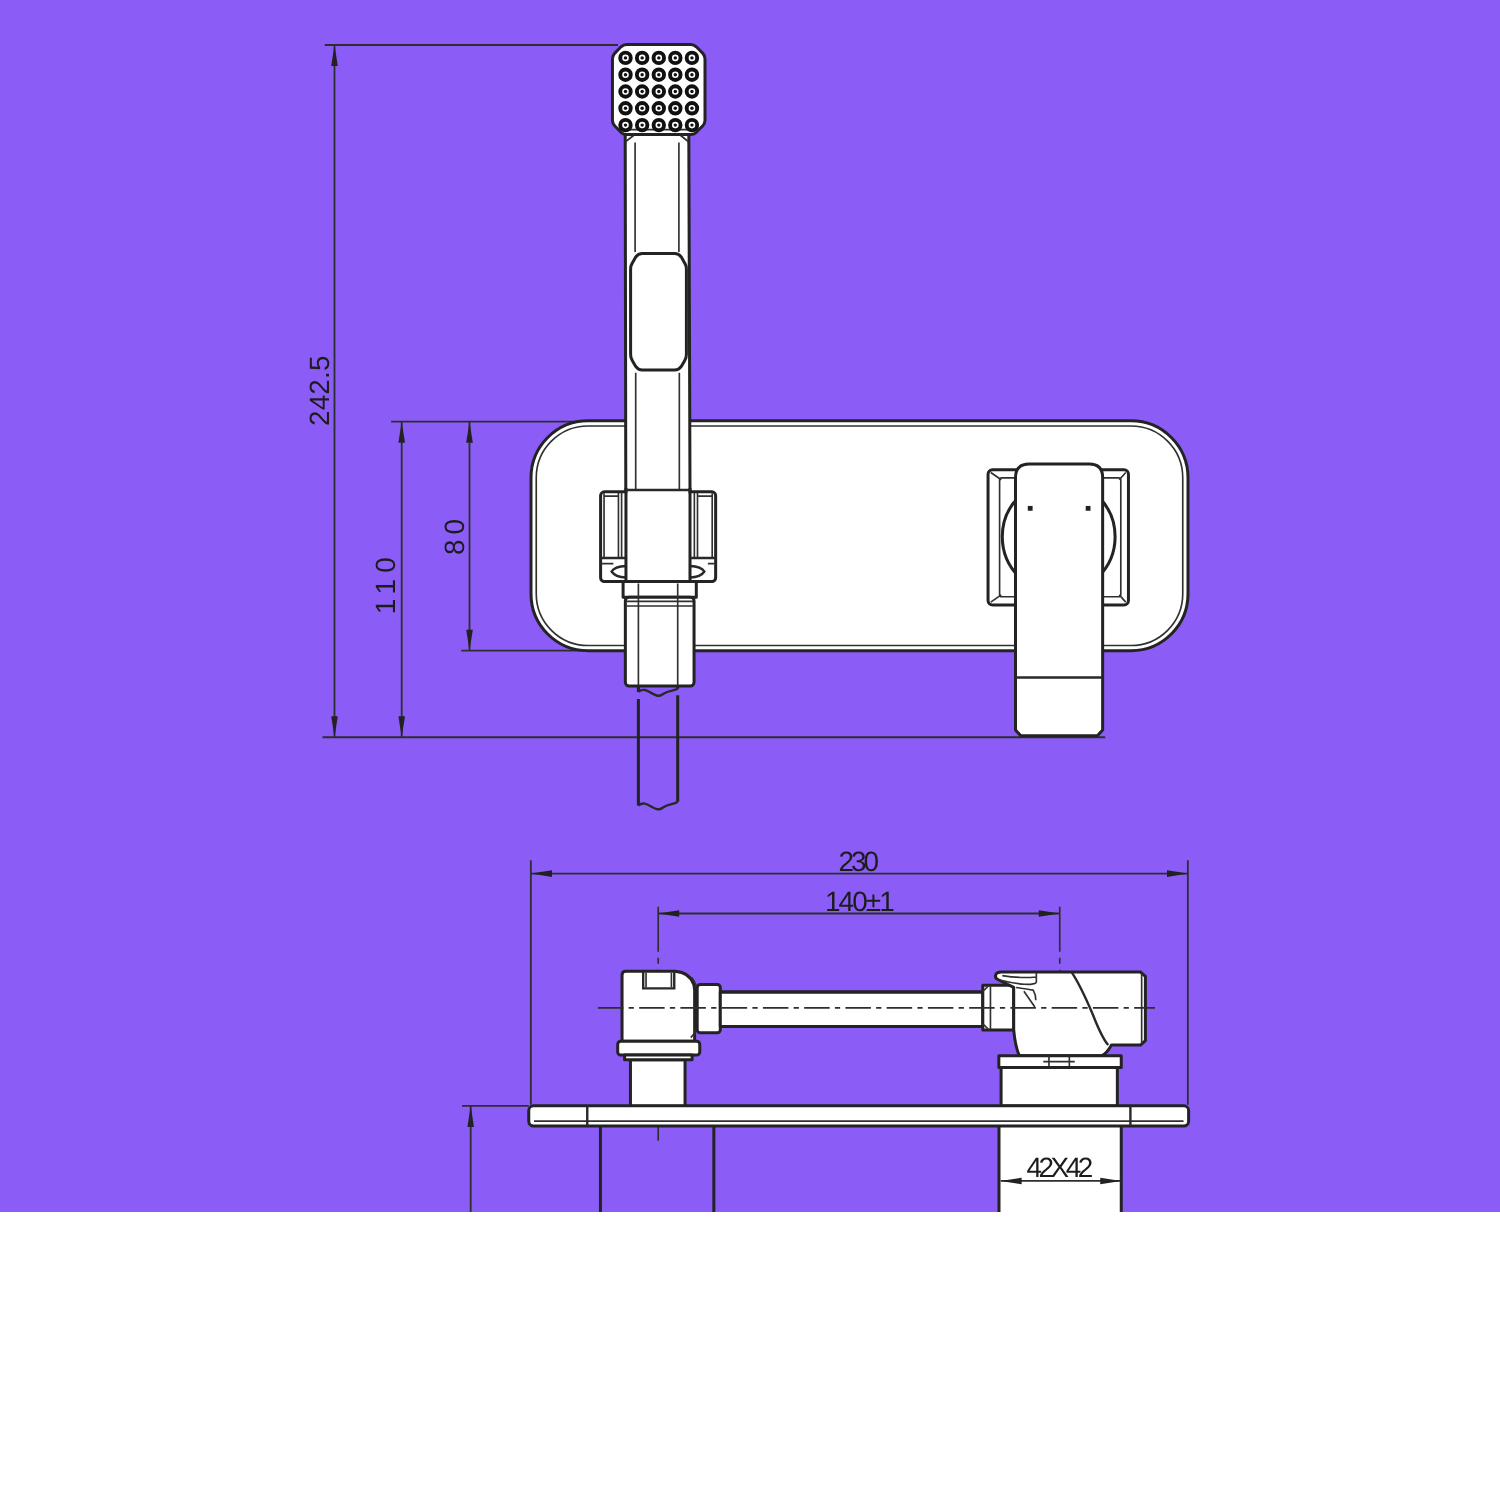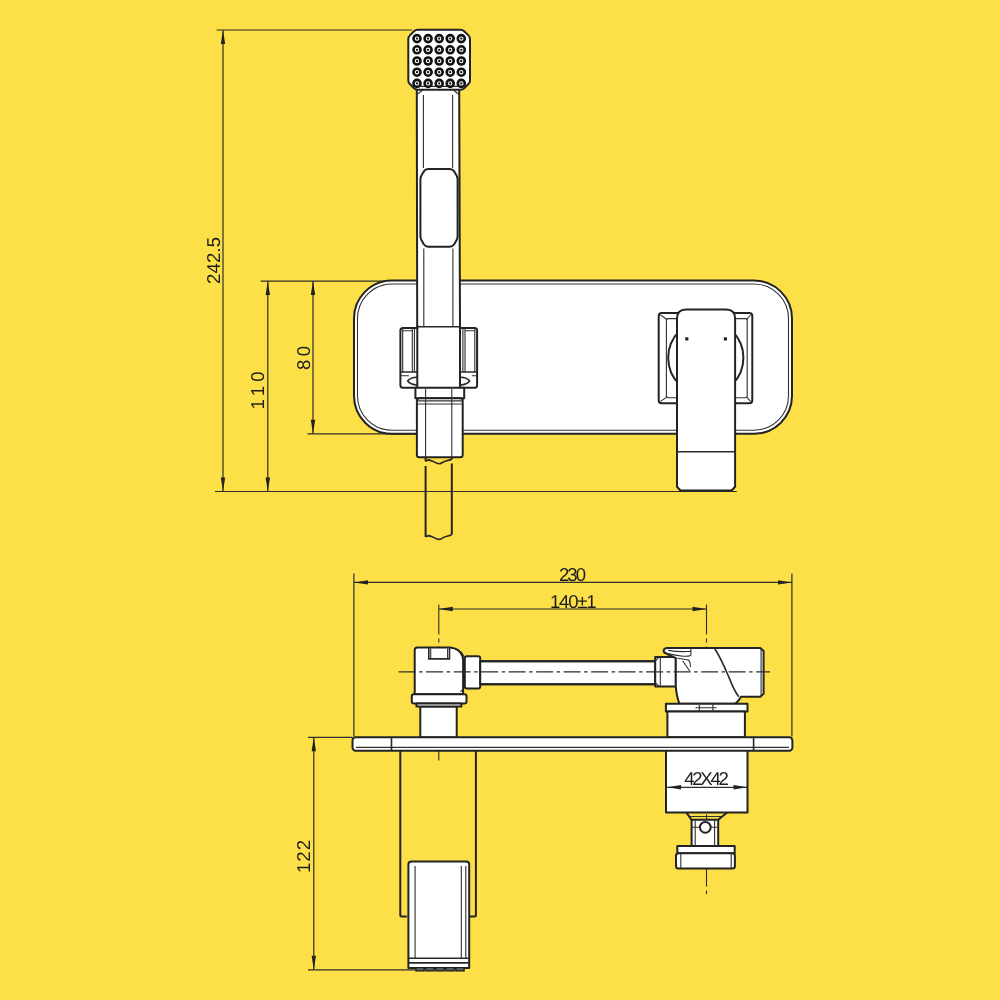--- a/index.html
+++ b/index.html
@@ -1,16 +1,16 @@
 <!DOCTYPE html>
 <html><head>
 <meta charset="utf-8">
 <style>
   html,body{margin:0;padding:0;background:#ffffff;}
-  .page{width:1000px;height:1000px;position:relative;background:#fde047;}
+  .page{width:1000px;height:808px;position:relative;background:#8b5cf6;}
   svg{position:absolute;left:0;top:0;transform:translateZ(0);will-change:transform;}
   .o{fill:#ffffff;stroke:#232323;stroke-width:2;stroke-linejoin:round;}
   .on{fill:none;stroke:#232323;stroke-width:2;stroke-linejoin:round;}
   .t{fill:none;stroke:#303030;stroke-width:1.1;}
   .t2{fill:none;stroke:#292929;stroke-width:1.6;}
   .d{fill:none;stroke:#2e2e2e;stroke-width:1.2;}
   .cl{fill:none;stroke:#2e2e2e;stroke-width:1.1;stroke-dasharray:17 3.5 3.5 3.5;}
   .cl2{fill:none;stroke:#2e2e2e;stroke-width:1.1;stroke-dasharray:30 4 4 4;}
   .ar{fill:#222222;stroke:none;}
   text{font-family:"Liberation Sans",sans-serif;font-size:18.6px;fill:#1c1c1c;-webkit-font-smoothing:antialiased;text-rendering:geometricPrecision;}

